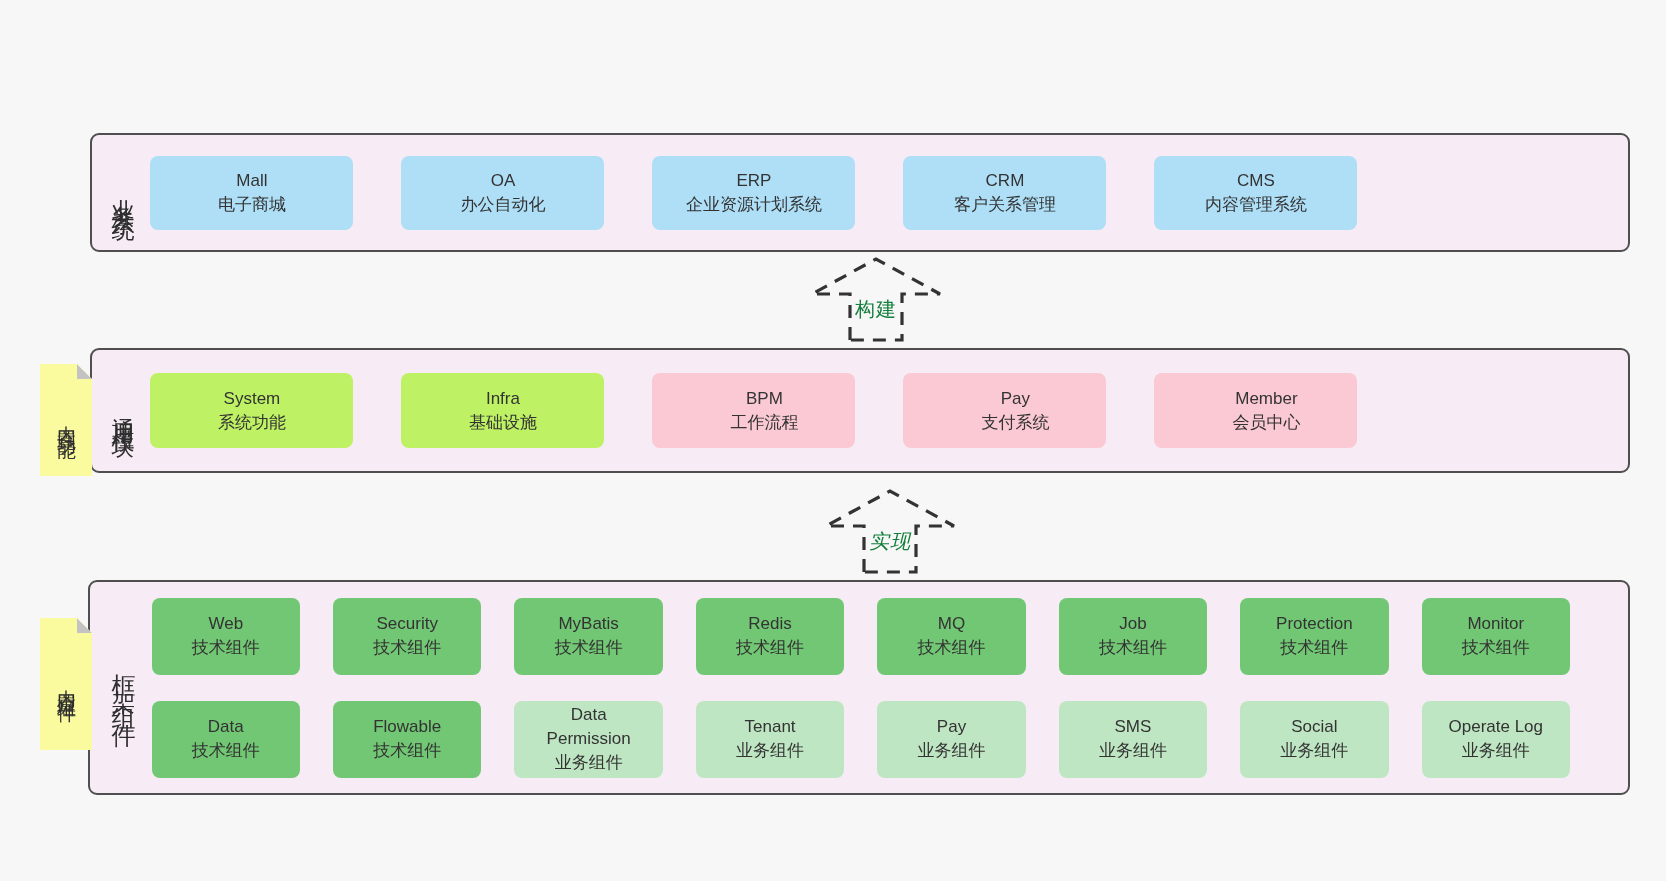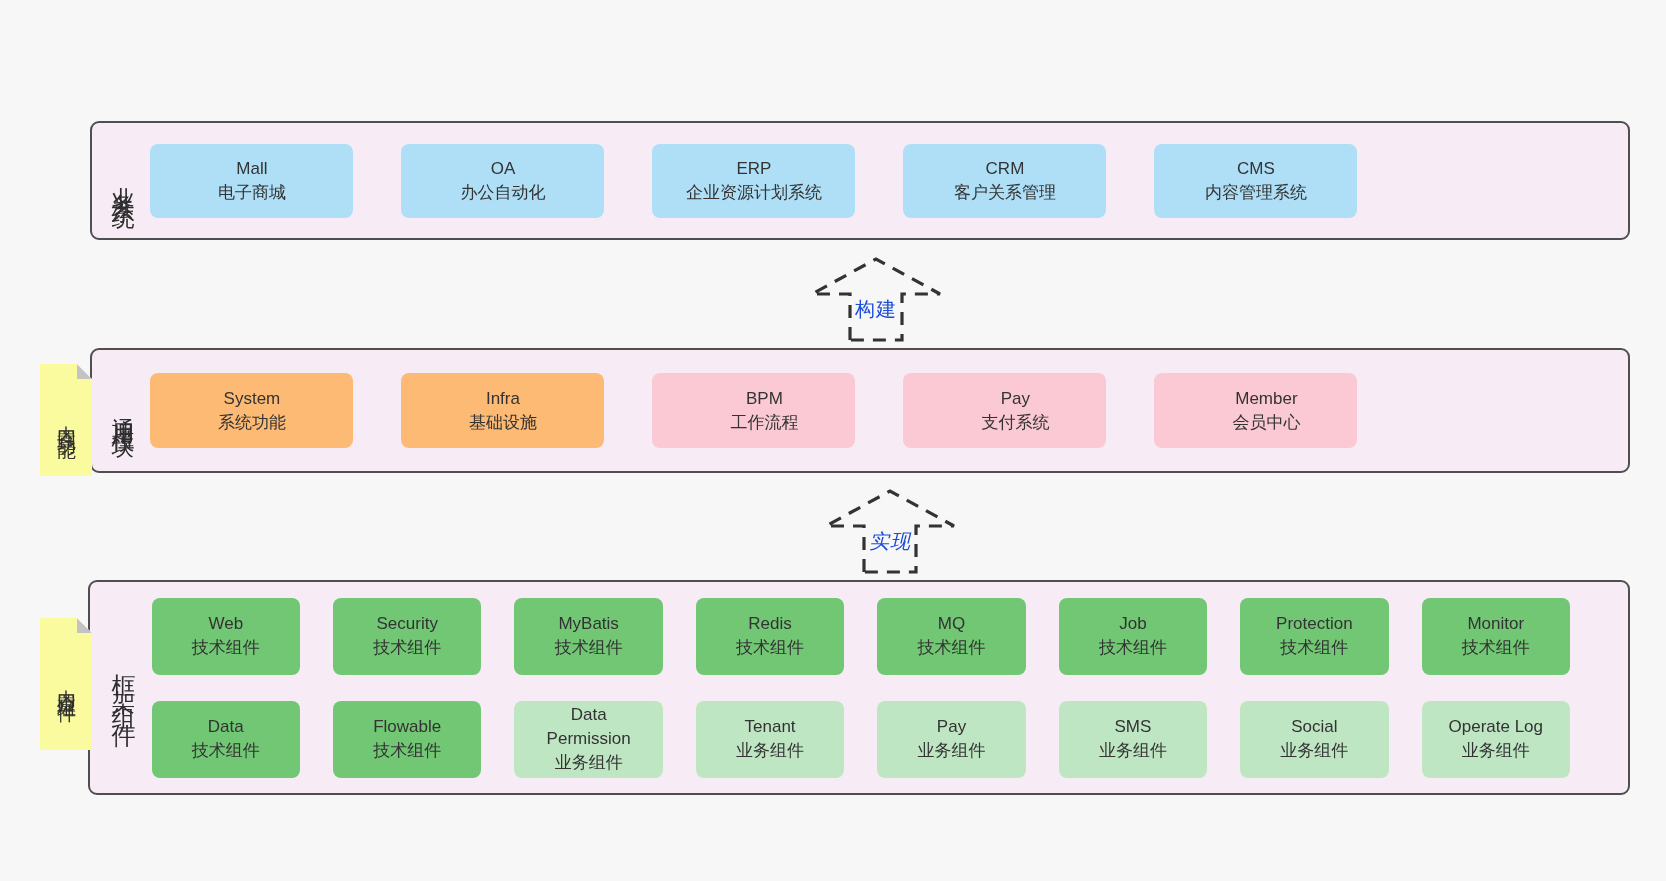--- a/index.html
+++ b/index.html
@@ -8,21 +8,21 @@
     background:#f7f7f7; color:#333;
     font-family:"Liberation Sans","DejaVu Sans",sans-serif;
   }
 
   
   .panel {
     position:absolute; left:90px; width:1540px; box-sizing:border-box;
     background:#f7ecf5; border:2px solid #4f4f4f; border-radius:9px;
     display:flex; align-items:center;
   }
-  #panel-business   { top:121px; height:119px; }
+  #panel-business   { top:133px; height:119px; }
   #panel-modules    { top:348px; height:125px; }
   #panel-components { top:580px; left:88px; width:1542px; height:215px; }
 
   .side-label {
     flex:0 0 auto; margin:0 10px 0 18px;
     writing-mode:vertical-rl; text-orientation:upright;
     font-size:23px; letter-spacing:6px; line-height:1.15; color:#2e2e2e;
   }
   #panel-components .side-label { font-size:24px; letter-spacing:17px; margin-left:20px; }
 
@@ -30,21 +30,21 @@
   .box {
     border-radius:8px; box-sizing:border-box;
     display:flex; flex-direction:column; align-items:center; justify-content:center;
     text-align:center; padding:0 10px;
   }
   .boxes .box { flex:0 1 203px; height:74px; }
   #panel-modules .boxes .box { height:75px; }
   .bt, .bs { display:block; font-size:17px; line-height:24px; color:#333; }
 
   .blue        { background:#aedff7; }
-  .red         { background:#fdba74; }
+  .red         { background:#bef264; }
   .pink        { background:#fac9d3;padding-left:31px; }
   .green       { background:#71c773; }
   .green-light { background:#bfe6c3; }
 
   
   .rows { flex:1; display:flex; flex-direction:column; gap:26px; padding:0 58px 0 4px; }
   .row  { display:flex; gap:33px; }
   .row .box { flex:1 1 0; height:77px; padding:0 16px; }
 
   
@@ -64,21 +64,21 @@
     font-size:19px; letter-spacing:5px; line-height:1.1; color:#2e2e2e;
   }
 
   
   .arrow { position:absolute; width:140px; height:88px; }
   #arrow-build     { left:806px; top:255px; }
   #arrow-implement { left:820px; top:487px;font-style:italic; }
   .arrow svg { display:block; }
   .arrow-label {
     position:absolute; left:0; right:0; top:41px; text-align:center;
-    font-size:20px; color:#1d4ed8; letter-spacing:1px;
+    font-size:20px; color:#15803d; letter-spacing:1px;
   }
 </style>
 </head>
 <body>
 
 <section class="panel" id="panel-business">
   <div class="side-label">业务系统</div>
   <div class="boxes">
     <div class="box blue">
       <span class="bt">Mall</span>

